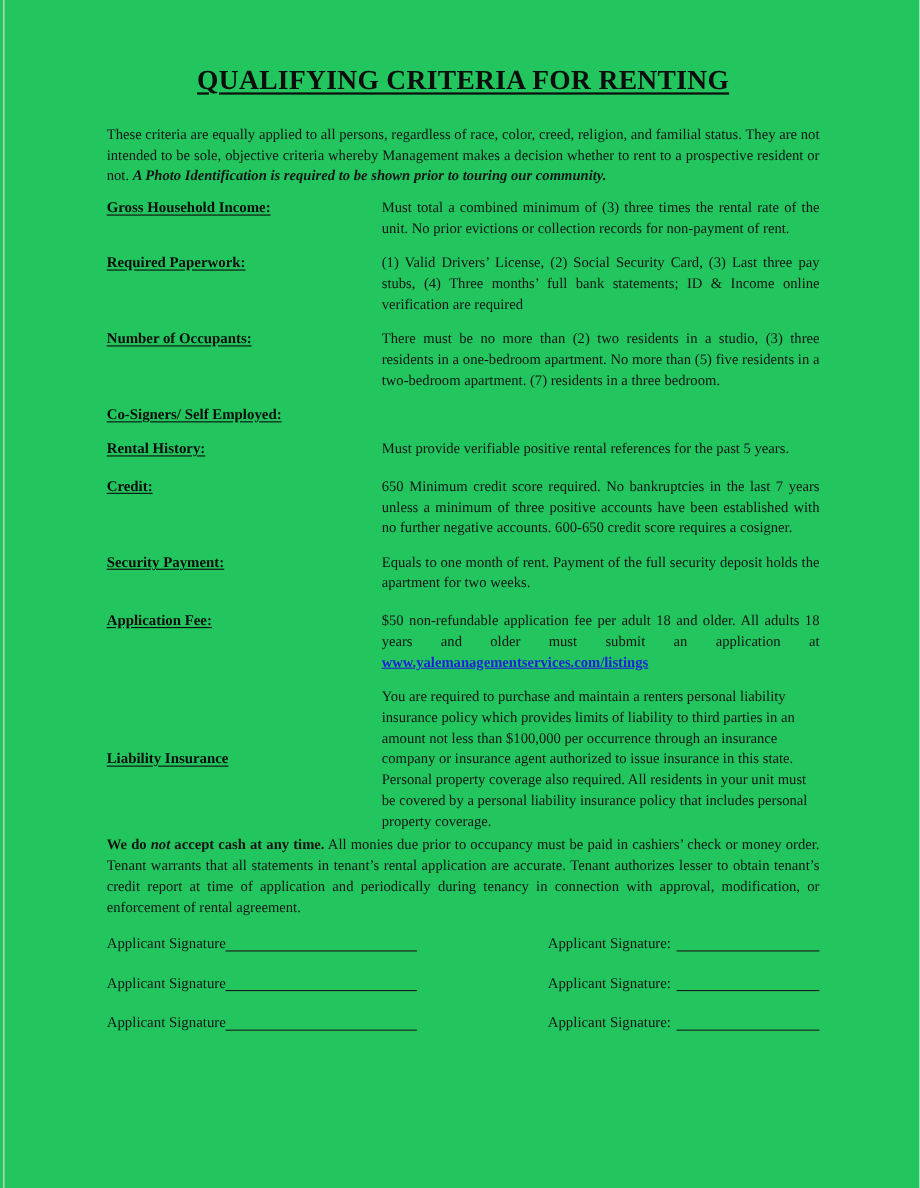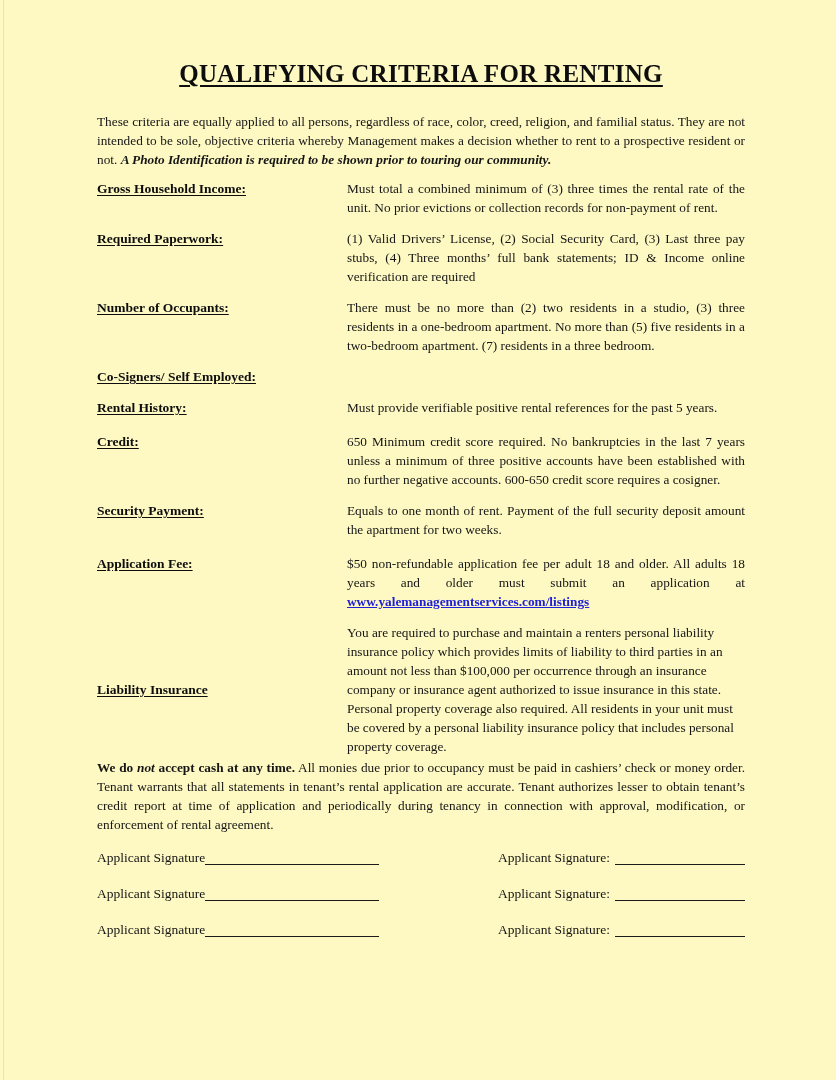--- a/index.html
+++ b/index.html
@@ -1,21 +1,21 @@
 <!DOCTYPE html>
 <html><head>
 <meta charset="utf-8">
 <style>
   * { margin: 0; padding: 0; box-sizing: border-box; }
   html, body { background: #ffffff; }
   .page {
     position: relative;
     width: 836px;
     height: 1080px;
-    background: #fef9c3;
+    background: #22c55e;
     font-family: "Liberation Serif", serif;
     color: #151515;
     overflow: hidden;
   }
   .edge-line {
     position: absolute;
     left: 3px; top: 0;
     width: 1px; height: 100%;
     background: #e0e0e0;
   }
@@ -124,21 +124,21 @@
         <div class="crit-desc">Must provide verifiable positive rental references for the past 5 years.</div>
       </div>
 
       <div class="crit-row">
         <div class="crit-label">Credit:</div>
         <div class="crit-desc">650 Minimum credit score required. No bankruptcies in the last 7 years unless a minimum of three positive accounts have been established with no further negative accounts. 600-650 credit score requires a cosigner.</div>
       </div>
 
       <div class="crit-row mb15">
         <div class="crit-label">Security Payment:</div>
-        <div class="crit-desc">Equals to one month of rent.  Payment of the full security deposit amount the apartment for two weeks.</div>
+        <div class="crit-desc">Equals to one month of rent.  Payment of the full security deposit holds the apartment for two weeks.</div>
       </div>
 
       <div class="crit-row">
         <div class="crit-label">Application Fee:</div>
         <div class="crit-desc"><span>$50 non-refundable application fee per adult 18 and older.  All adults 18 years and older must submit an application at </span><a class="doc-link" href="#">www.yalemanagementservices.com/listings</a></div>
       </div>
 
       <div class="crit-row mb2">
         <div class="crit-label">Liability Insurance</div>
         <div class="crit-desc ragged">You are required to purchase and maintain a renters personal liability insurance policy which provides limits of liability to third parties in an amount not less than $100,000 per occurrence through an insurance company or insurance agent authorized to issue insurance in this state. Personal property coverage also required. All residents in your unit must be covered by a personal liability insurance policy that includes personal property coverage.</div>

